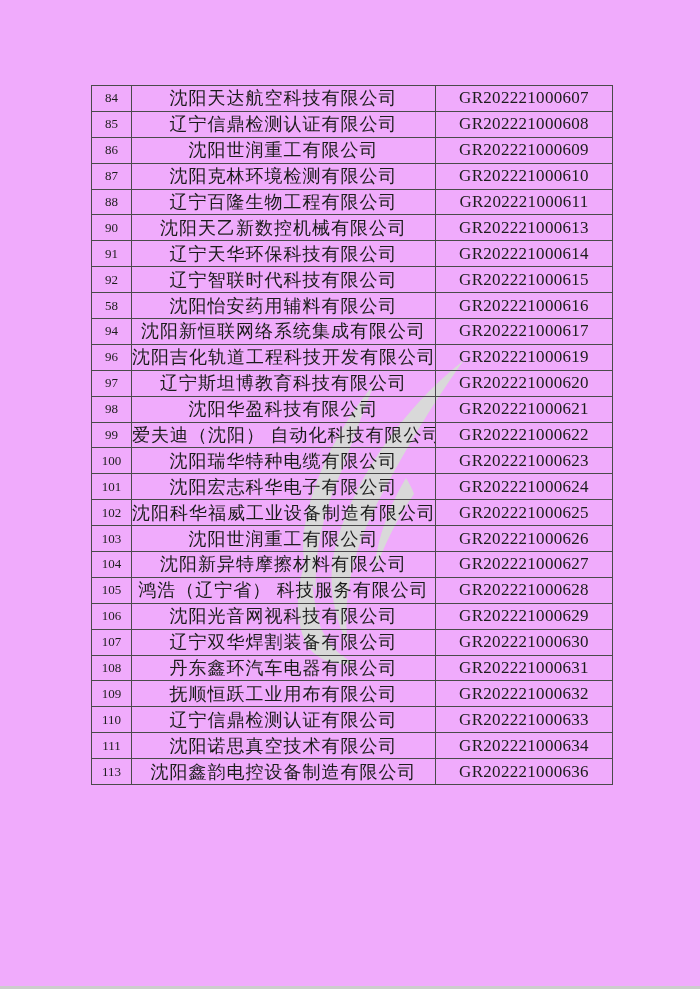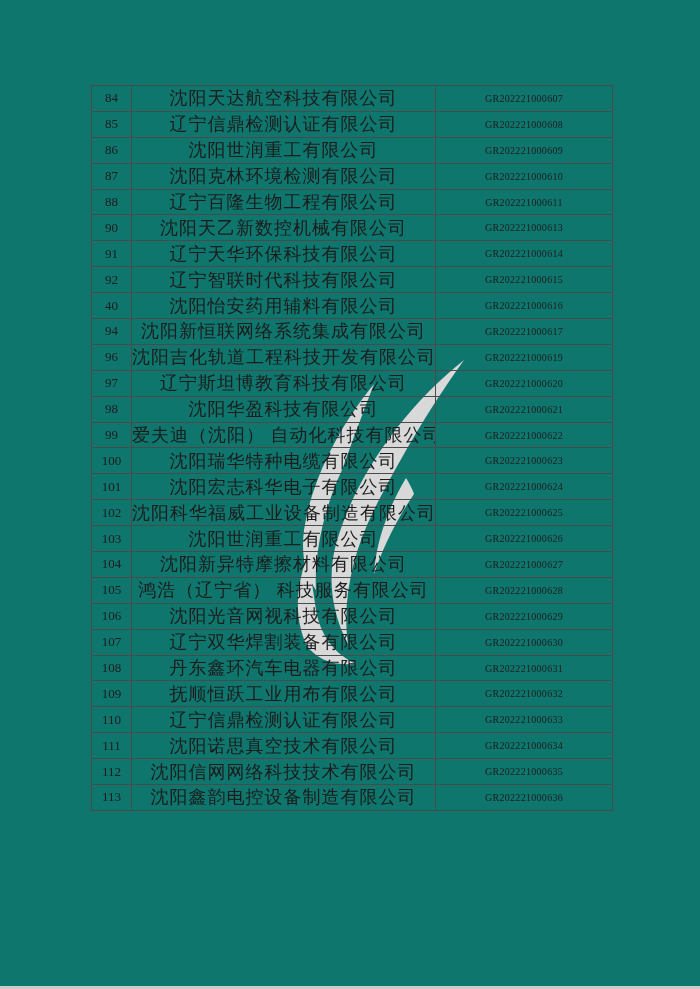--- a/index.html
+++ b/index.html
@@ -6,21 +6,21 @@
   html, body { width: 700px; height: 989px; }
   body {
     background: #ffffff;
     font-family: "Liberation Serif", "DejaVu Serif", serif;
     position: relative;
     overflow: hidden;
   }
   .page {
     position: absolute;
     inset: 0;
-    background: #0f766e;
+    background: #f0abfc;
   }
   .page-bottom-edge {
     position: absolute;
     left: 0; right: 0; bottom: 0;
     height: 3px;
     background: #cccccc;
   }
   .watermark {
     position: absolute;
     left: 278px;
@@ -55,21 +55,21 @@
   td.no-cell {
     font-size: 13px;
     font-family: "Liberation Serif", "DejaVu Serif", serif;
   }
   td.company-cell {
     font-size: 18px;
     letter-spacing: 1px;
     font-family: "Liberation Serif", "DejaVu Serif", serif;
   }
   td.code-cell {
-    font-size: 10px;
+    font-size: 17px;
     letter-spacing: 0.3px;
     font-family: "Liberation Serif", "DejaVu Serif", serif;
   }
 </style>
 </head>
 <body>
 
 <div class="page">
 
   <svg class="watermark" viewBox="0 0 190 310" xmlns="http://www.w3.org/2000/svg" aria-hidden="true">
@@ -136,21 +136,21 @@
           <td class="code-cell">GR202221000614</td>
         </tr>
 
         <tr>
           <td class="no-cell">92</td>
           <td class="company-cell">辽宁智联时代科技有限公司</td>
           <td class="code-cell">GR202221000615</td>
         </tr>
 
         <tr>
-          <td class="no-cell">40</td>
+          <td class="no-cell">58</td>
           <td class="company-cell">沈阳怡安药用辅料有限公司</td>
           <td class="code-cell">GR202221000616</td>
         </tr>
 
         <tr>
           <td class="no-cell">94</td>
           <td class="company-cell">沈阳新恒联网络系统集成有限公司</td>
           <td class="code-cell">GR202221000617</td>
         </tr>
 
@@ -244,25 +244,20 @@
           <td class="company-cell">辽宁信鼎检测认证有限公司</td>
           <td class="code-cell">GR202221000633</td>
         </tr>
 
         <tr>
           <td class="no-cell">111</td>
           <td class="company-cell">沈阳诺思真空技术有限公司</td>
           <td class="code-cell">GR202221000634</td>
         </tr>
 
-        <tr>
-          <td class="no-cell">112</td>
-          <td class="company-cell">沈阳信网网络科技技术有限公司</td>
-          <td class="code-cell">GR202221000635</td>
-        </tr>
 
         <tr>
           <td class="no-cell">113</td>
           <td class="company-cell">沈阳鑫韵电控设备制造有限公司</td>
           <td class="code-cell">GR202221000636</td>
         </tr>
       </tbody>
   </table>
 
   <div class="page-bottom-edge"></div>

